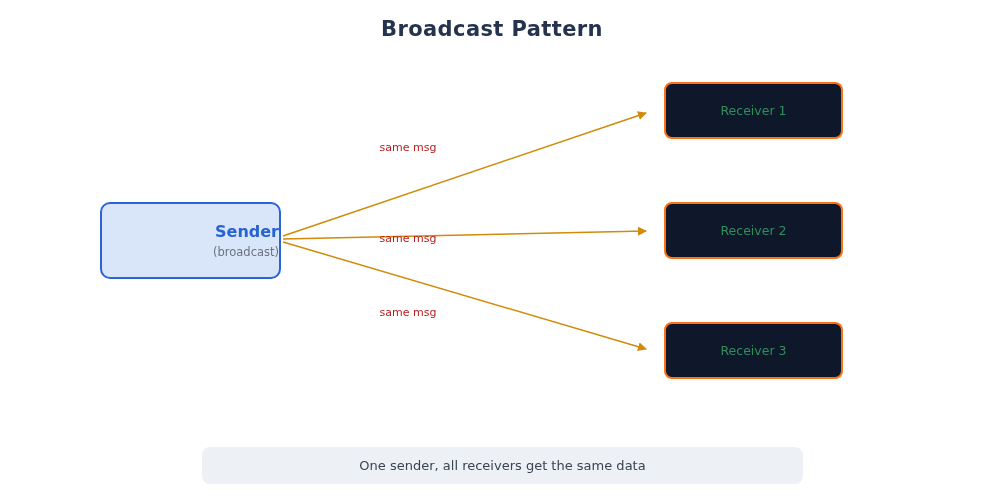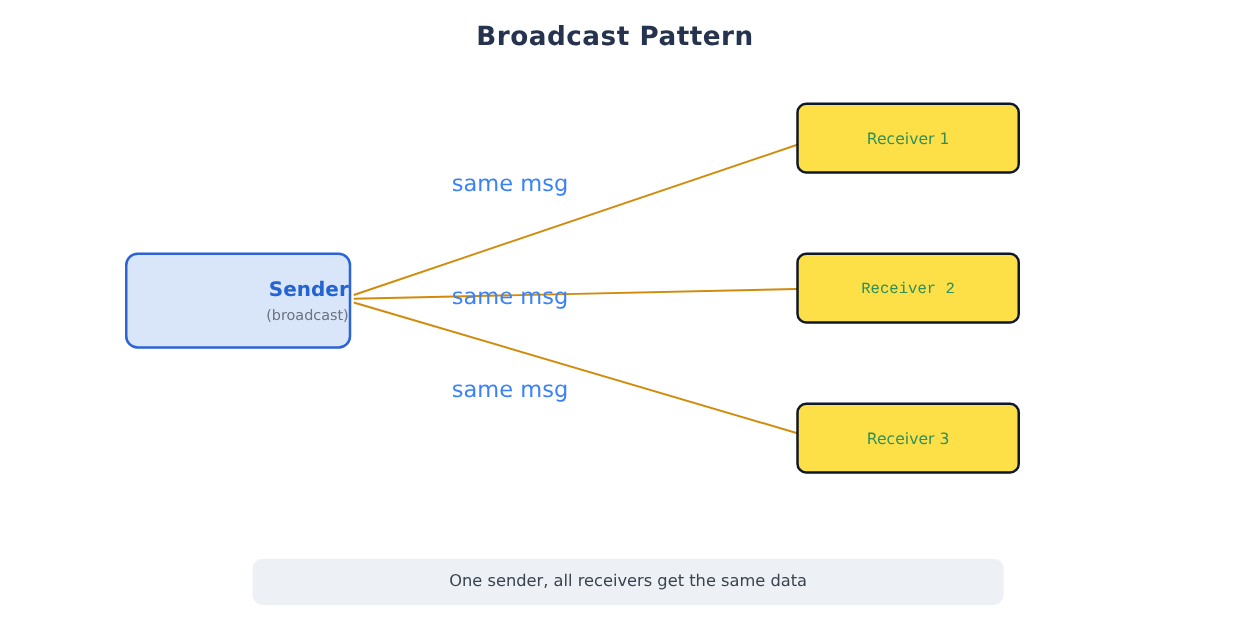--- a/index.html
+++ b/index.html
@@ -47,38 +47,38 @@
     font-size: 16px;
     font-weight: bold;
     color: #2563d0;
   }
   .sender-sublabel {
     font-size: 11.5px;
     color: #6b7280;
     margin-top: 4px;
   }
   .receiver-node {
-    left: 637px;
+    left: 664px;
     width: 179px; height: 57px;
-    background: #fde047;
-    border: 2px solid #0f172a;
+    background: #0f172a;
+    border: 2px solid #f97316;
     border-radius: 8px;
   }
   .receiver-node.r1 { top: 82px; }
-  .receiver-node.r2 { top: 202px; font-family: Liberation Mono, monospace; }
+  .receiver-node.r2 { top: 202px; }
   .receiver-node.r3 { top: 322px; }
   .receiver-label {
     font-size: 12.5px;
     color: #2f8f5b;
   }
   .edge-label {
     position: absolute;
     transform: translate(-50%, -50%);
-    font-size: 18px;
-    color: #3b82f6;
+    font-size: 11px;
+    color: #b91c1c;
     white-space: nowrap;
   }
   .edge-label.e1 { left: 408px; top: 147px; }
   .edge-label.e2 { left: 408px; top: 238px; }
   .edge-label.e3 { left: 408px; top: 312px; }
   .note-box {
     position: absolute;
     left: 202px; top: 447px;
     width: 601px; height: 37px;
     background: #edf1f6;

